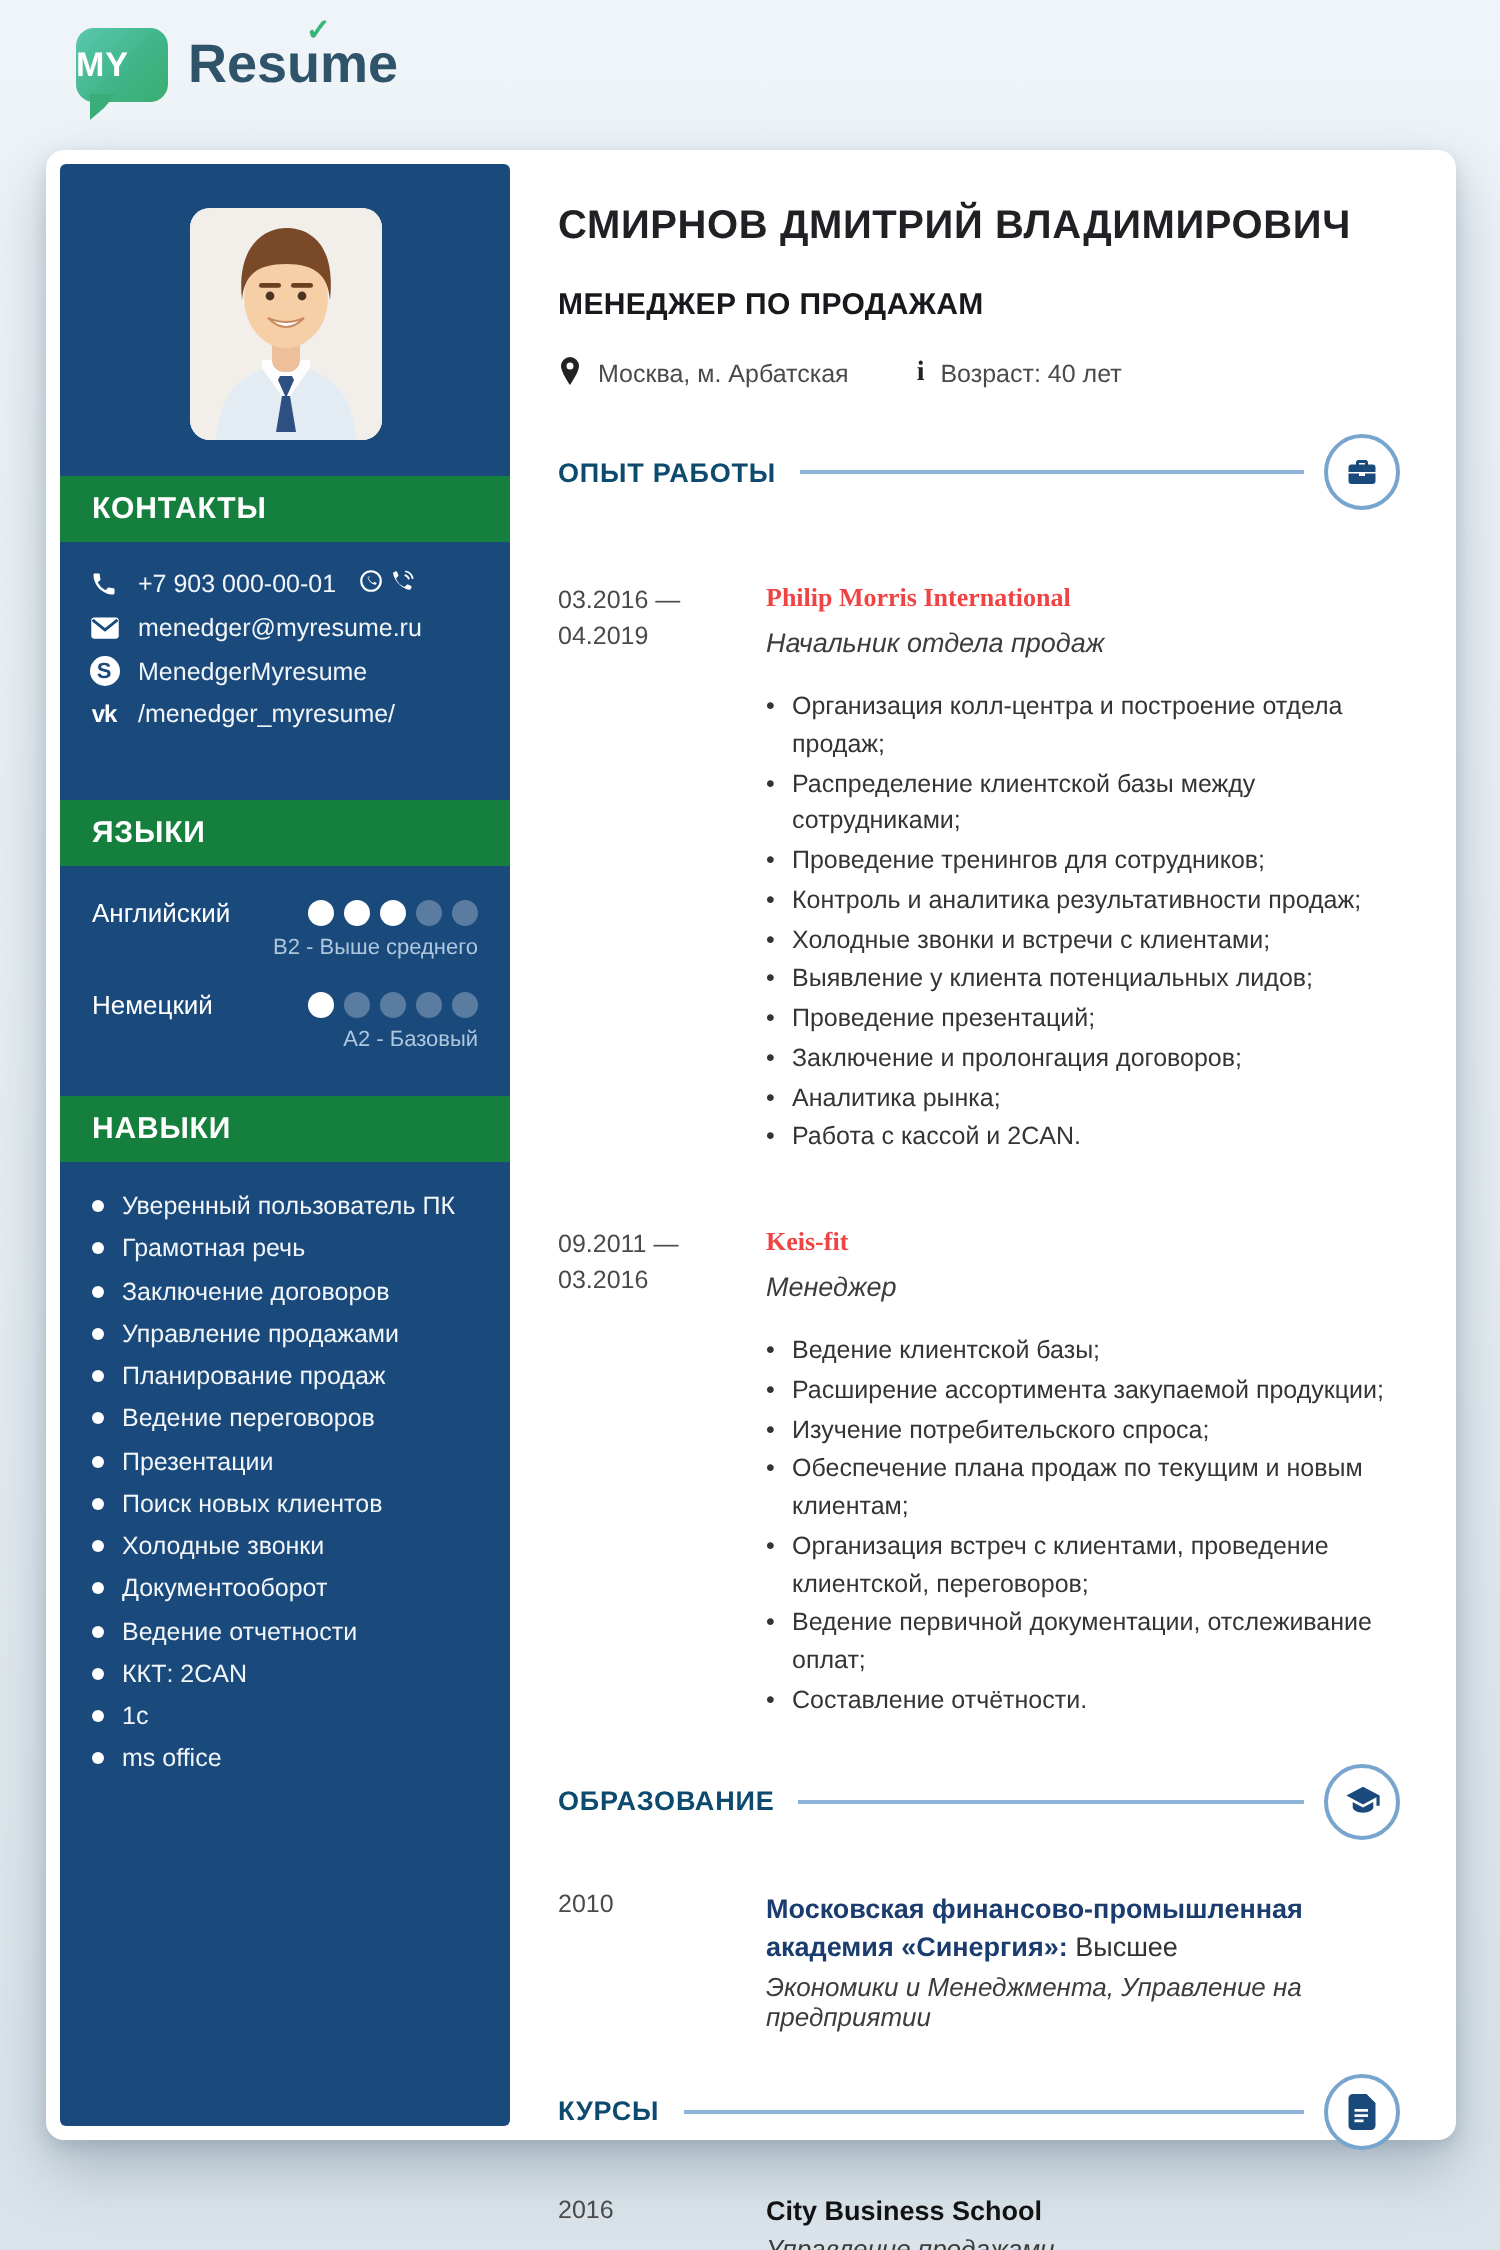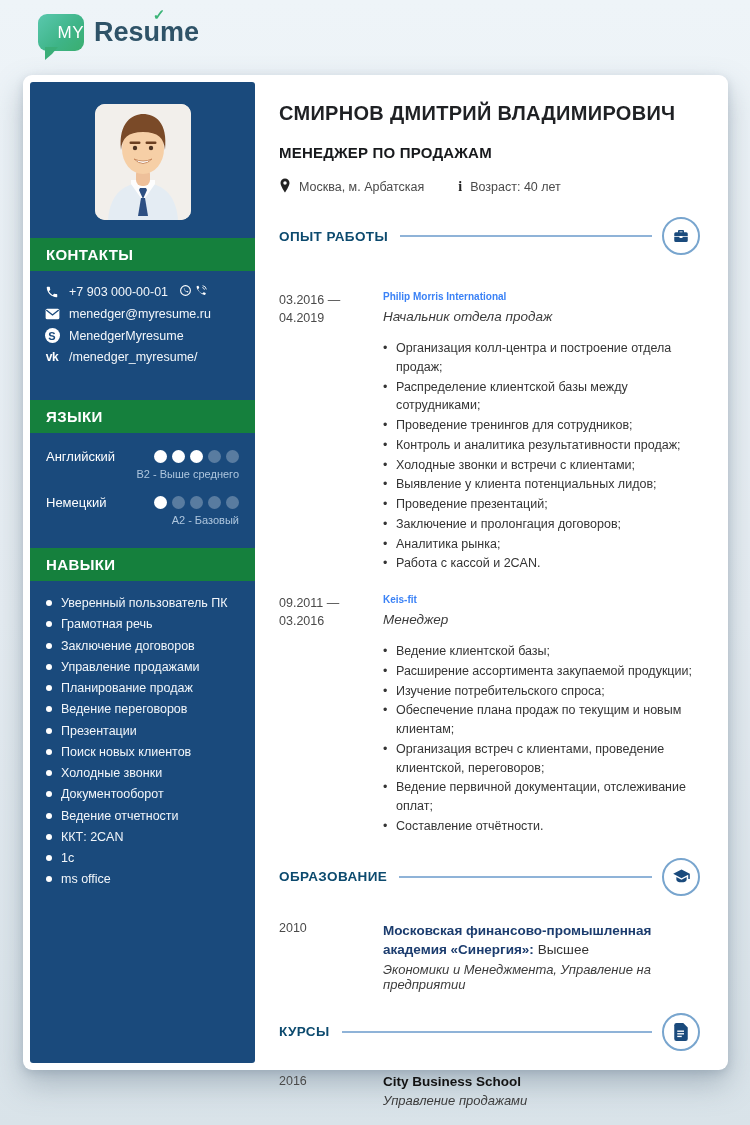--- a/index.html
+++ b/index.html
@@ -7,22 +7,22 @@
   body{
     font-family:"Liberation Sans", sans-serif;
     background:linear-gradient(180deg,#eef4f8 0%,#e6edf2 55%,#d9e3e9 100%);
     position:relative; overflow:hidden;
   }
 
   
   .logo{position:absolute; top:14px; left:38px; display:flex; align-items:center; gap:10px;}
   .logo-bubble{position:relative; width:46px; height:37px; border-radius:9px;
     background:linear-gradient(135deg,#5ac8ae 0%,#3eb487 60%,#3aae6f 100%);
-    display:flex; align-items:center; justify-content:flex-end;
-    color:#fff; font-weight:normal; font-size:17px; letter-spacing:.5px;}
+    display:flex; align-items:center; justify-content:flex-start;
+    color:#fff; font-weight:bold; font-size:17px; letter-spacing:.5px;}
   .logo-bubble::after{content:""; position:absolute; left:7px; bottom:-9px;
     border:6px solid transparent; border-top:7px solid #3aae78; border-left:7px solid #3aae78;}
   .logo-word{position:relative; font-size:27px; font-weight:bold; color:#2f5368;}
   .logo-check{position:absolute; top:-11px; left:56%; color:#3bb477; font-weight:bold; font-size:15px;}
 
   
   .card{position:absolute; left:23px; top:75px; width:705px; height:995px;
     background:#fff; border-radius:9px;
     box-shadow:0 14px 30px rgba(90,110,130,.38), 0 3px 8px rgba(90,110,130,.22);}
 
@@ -70,23 +70,23 @@
     font-size:14px; color:#222; margin-left:34px;}
 
   .sec-head{display:flex; align-items:center; margin-top:21px;}
   .sec-title{font-size:13.5px; font-weight:bold; color:#0c4a6e; letter-spacing:.4px; white-space:nowrap;}
   .sec-line{flex:1; height:2px; background:#8fb3d8; margin:0 10px 0 12px;}
   .sec-circle{width:38px; height:38px; flex:none; border:2px solid #78a5ce; border-radius:50%;
     display:flex; align-items:center; justify-content:center; background:#fff;}
 
   .entry{display:grid; grid-template-columns:104px 1fr;}
   .job1{margin-top:36px;}
-  .job2{margin-top:20px;}
+  .job2{margin-top:34px;}
   .dates{font-size:12.5px; color:#4a4a4a; white-space:pre-line; line-height:1.45;}
-  .company{font-size:10px; font-weight:bold; color:#3b82f6;}
+  .company{font-size:13px; font-weight:bold; color:#ef4444;font-family:Liberation Serif, serif;}
   .position{font-size:13.5px; font-style:italic; color:#3c3c3c; margin-top:7px;}
   .bullets{list-style:none; margin-top:15px;}
   .bullets li{position:relative; padding-left:13px; font-size:12.5px; color:#343434;
     line-height:1.5; margin-bottom:1px;}
   .bullets li::before{content:"\2022"; position:absolute; left:0; top:0; color:#343434;}
 
   .edu-entry{margin-top:25px;}
   .edu-year,.course-year{font-size:12.5px; color:#4a4a4a;}
   .edu-school{font-size:13.5px; font-weight:bold; color:#1b3c6e; line-height:1.45;}
   .edu-degree{font-weight:normal; color:#333;}

